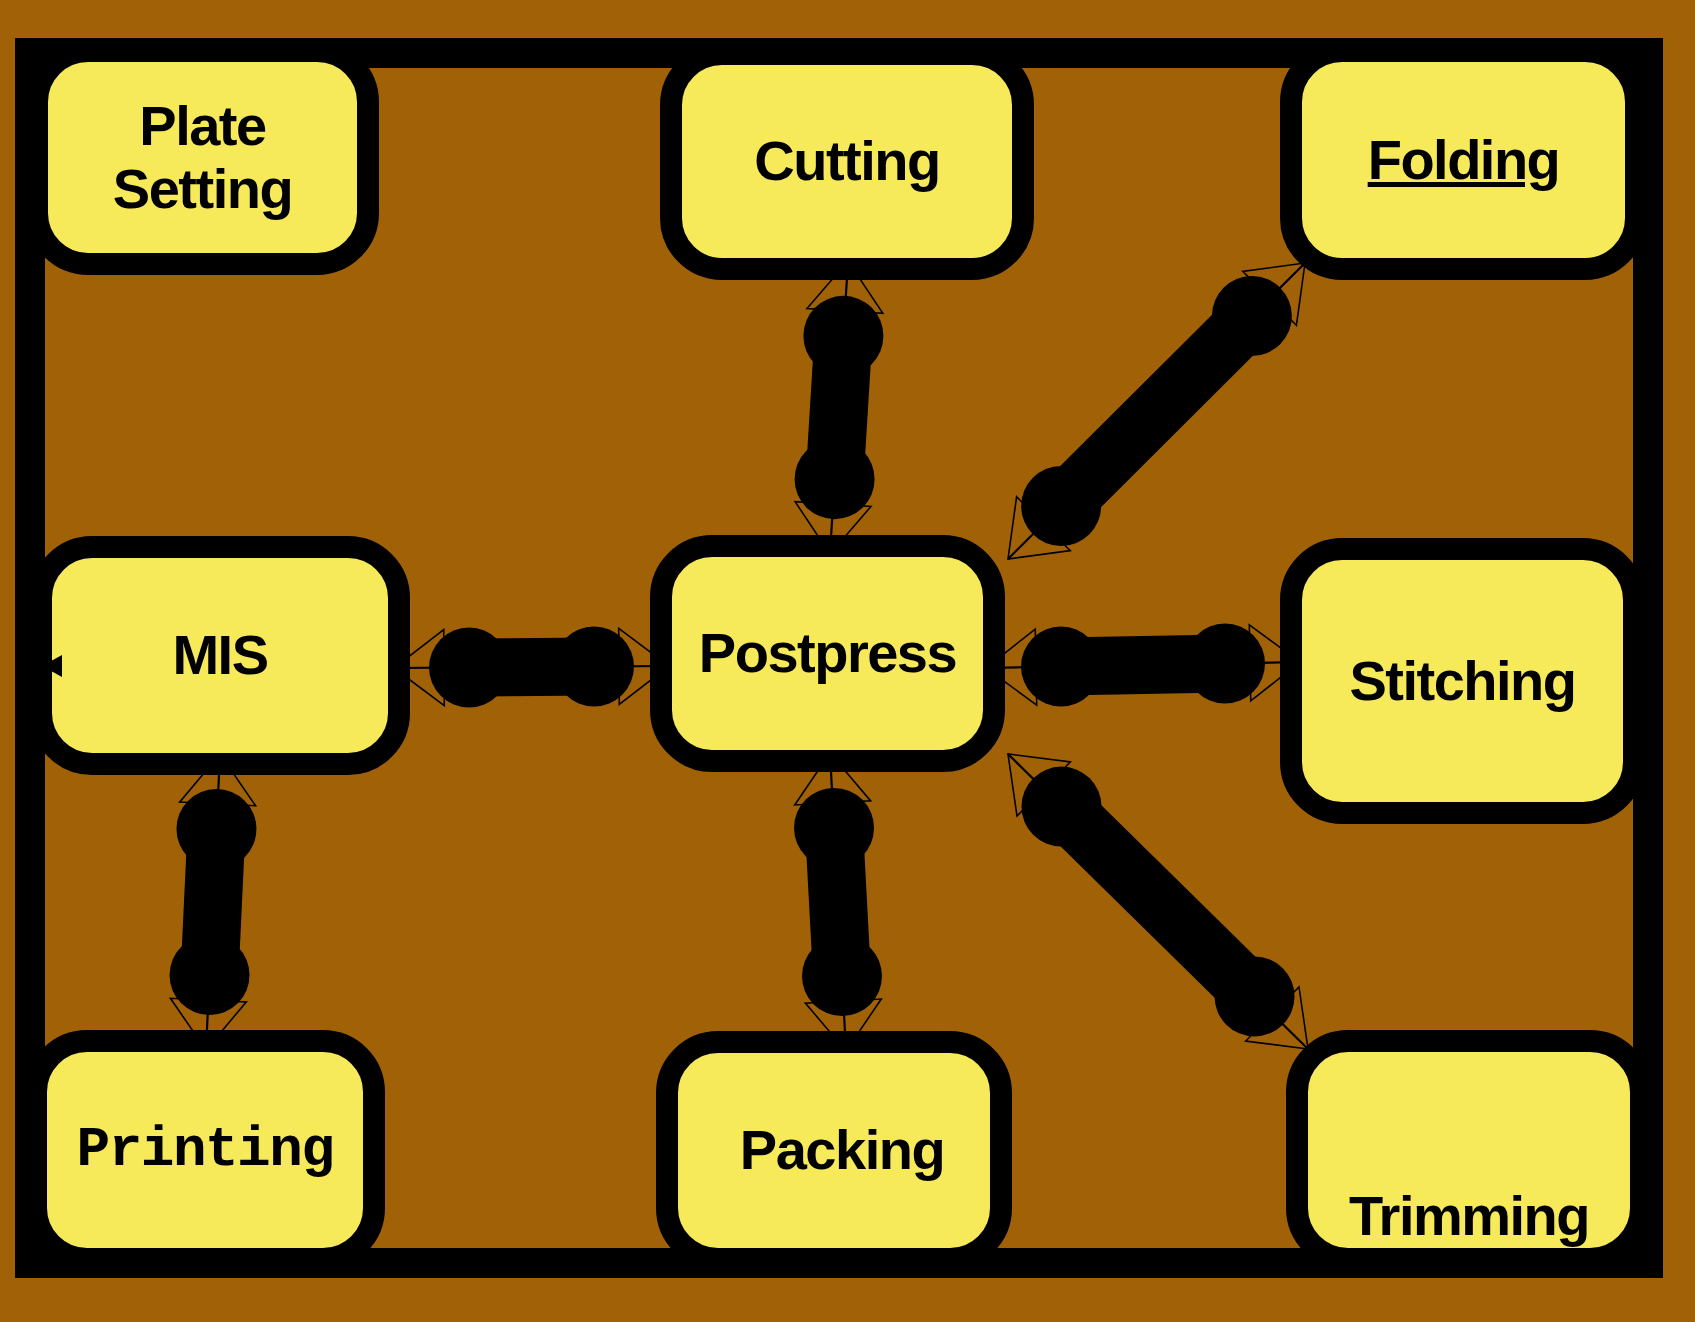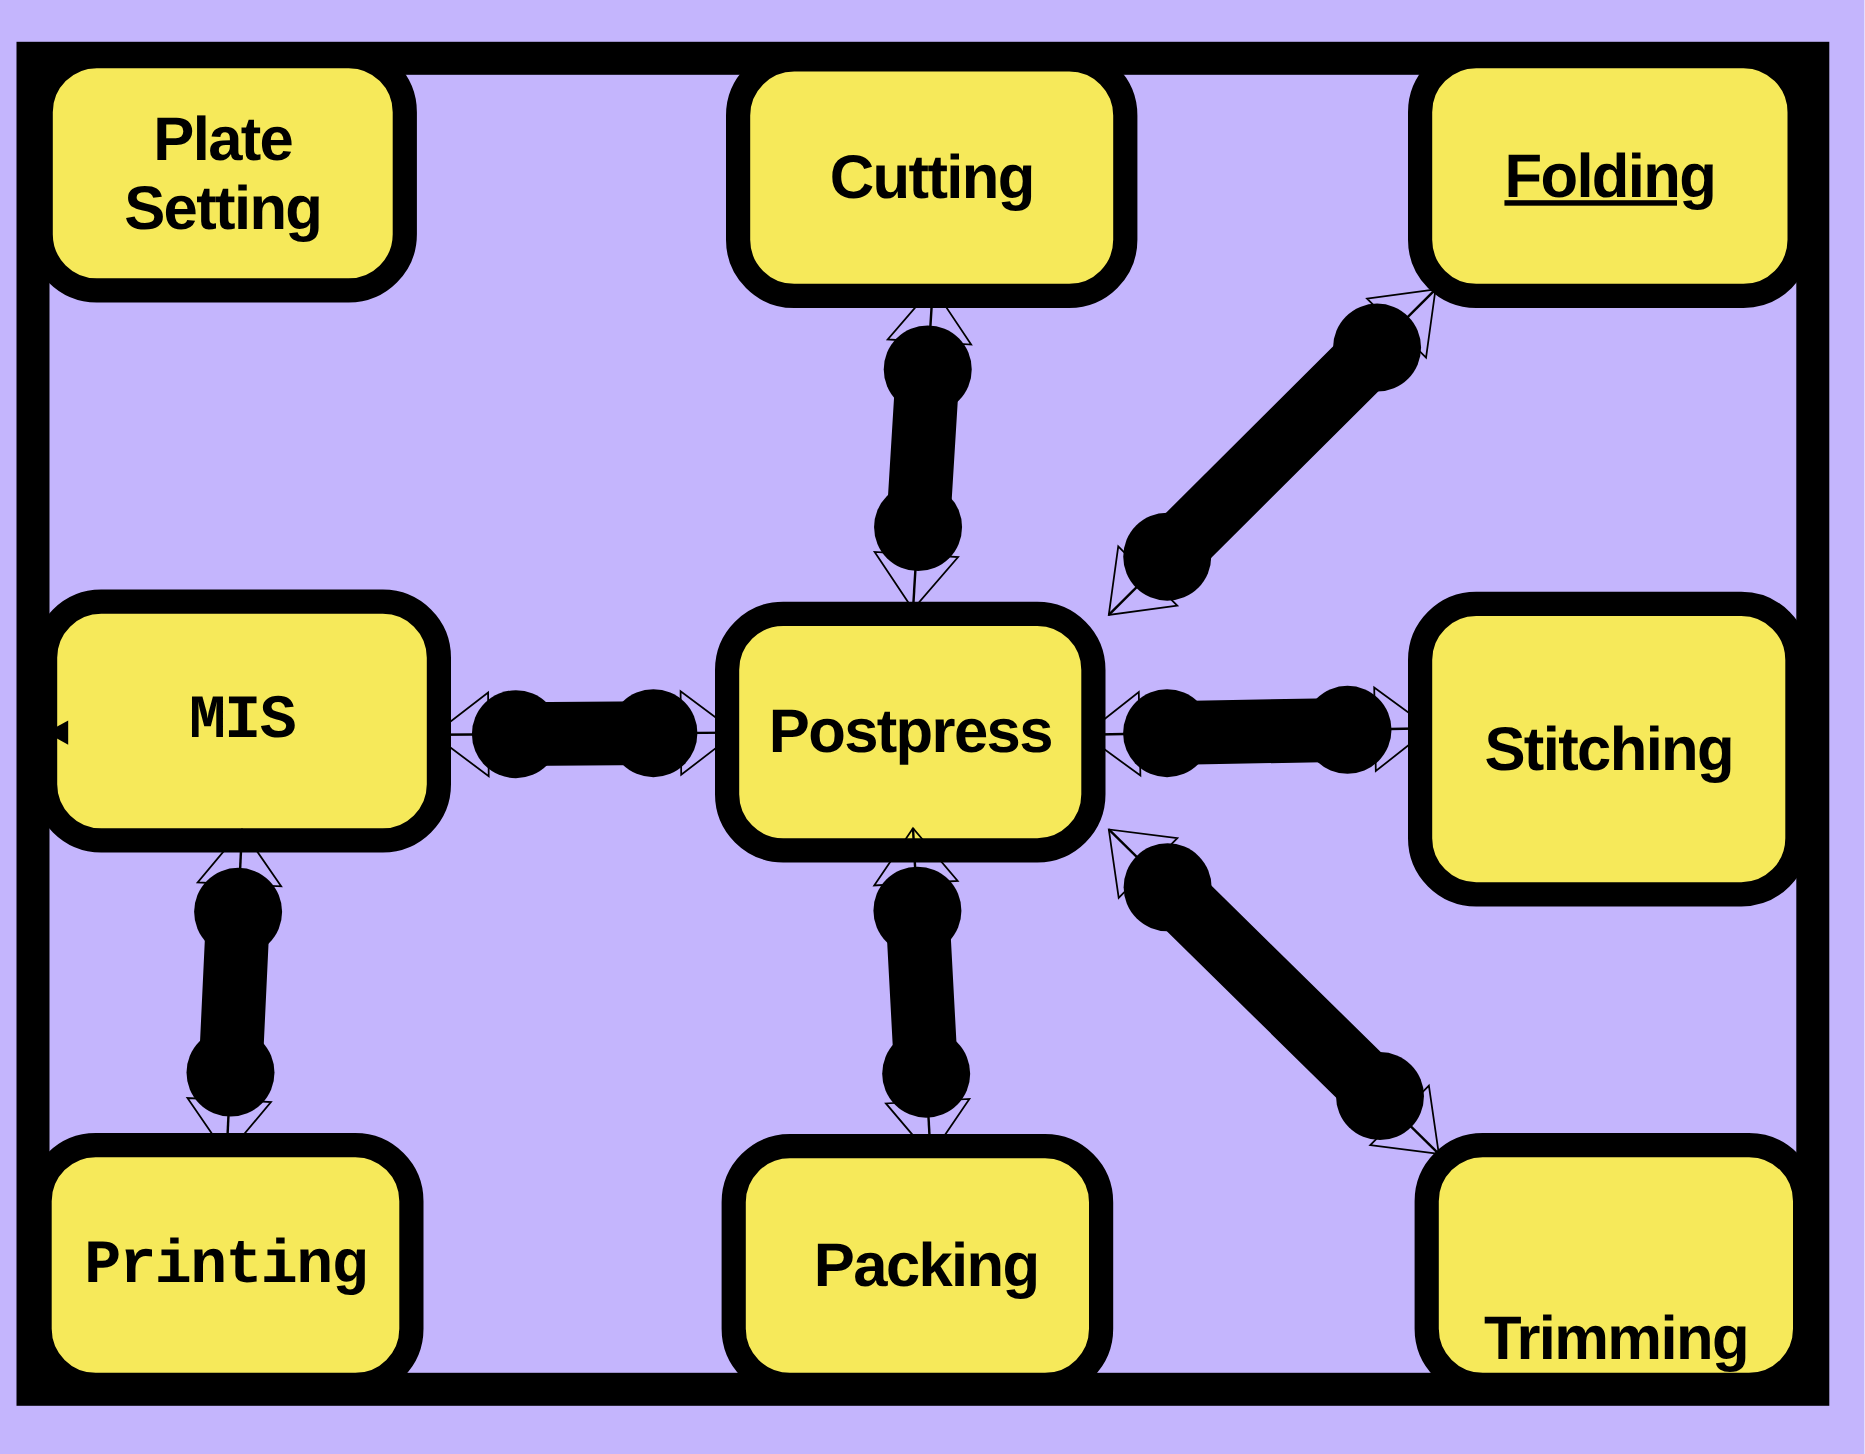--- a/index.html
+++ b/index.html
@@ -4,21 +4,21 @@
 <style>
   html, body {
     margin: 0;
     padding: 0;
     background: #ffffff;
   }
   #stage {
     position: relative;
     width: 1695px;
     height: 1322px;
-    background: #c4b5fd;
+    background: #a16207;
     font-family: "Liberation Sans", sans-serif;
     overflow: hidden;
   }
   #frame {
     position: absolute;
     left: 15px;
     top: 38px;
     width: 1648px;
     height: 1240px;
     border: 30px solid #000;
@@ -112,25 +112,25 @@
   </div>
 
   <div class="node" style="left:660px; top:43px; width:374px; height:237px;">
     <div class="label">Cutting</div>
   </div>
 
   <div class="node" style="left:1280px; top:40px; width:367px; height:240px;text-decoration:underline;">
     <div class="label">Folding</div>
   </div>
 
-  <div class="node" style="left:30px; top:536px; width:380px; height:239px;font-family:Liberation Mono, monospace;">
+  <div class="node" style="left:30px; top:536px; width:380px; height:239px;">
     <div class="label">MIS</div>
   </div>
 
-  <div class="node" style="left:650px; top:547px; width:355px; height:237px;">
+  <div class="node" style="left:650px; top:535px; width:355px; height:237px;">
     <div class="label">Postpress</div>
   </div>
 
   <div class="node" style="left:1280px; top:538px; width:365px; height:286px;">
     <div class="label">Stitching</div>
   </div>
 
   <div class="node" style="left:25px; top:1030px; width:360px; height:240px;font-family:Liberation Mono, monospace;">
     <div class="label">Printing</div>
   </div>

